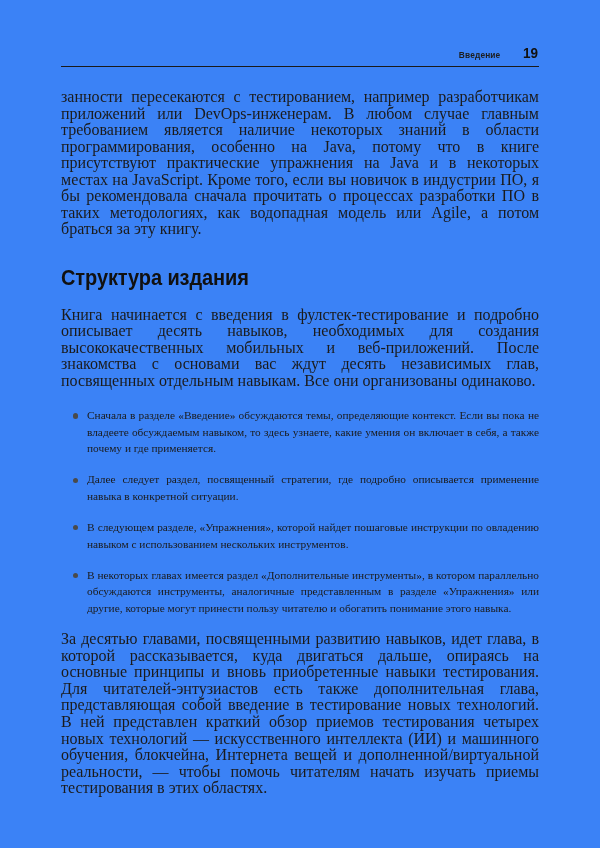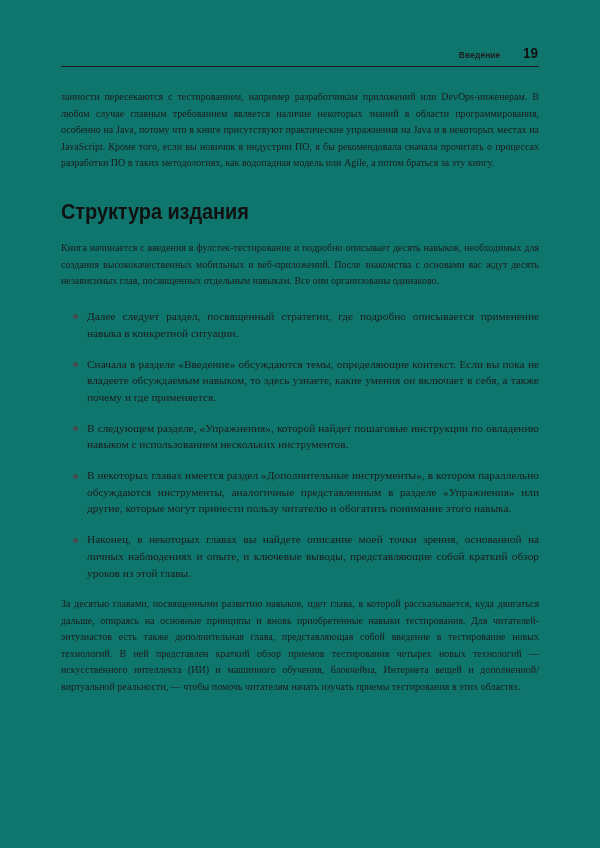--- a/index.html
+++ b/index.html
@@ -15,21 +15,21 @@
     color: #1b1b1b;
     overflow: hidden;
   }
 
   .page {
     position: absolute;
     left: 0;
     top: 0;
     width: 600px;
     height: 848px;
-    background: #0f766e;
+    background: #3b82f6;
     text-decoration: underline;
   }
 
   
   .runhead {
     position: absolute;
     left: 61px;
     top: 44px;
     width: 478px;
     display: flex;
@@ -69,21 +69,21 @@
   
   .column {
     position: absolute;
     left: 61px;
     top: 89px;
     width: 478px;
   }
 
   p.body {
     margin: 0;
-    font-size: 10px;
+    font-size: 16px;
     line-height: 16.55px;
     text-align: justify;
     text-justify: inter-word;
     color: #1b1b1b;
     hyphens: manual;
   }
 
   h2.section-heading {
     margin: 0;
     font-family: "Liberation Sans Narrow", "Liberation Sans", sans-serif;
@@ -148,37 +148,33 @@
 
     <div class="gap-after-heading"></div>
 
     <p class="body">Книга начинается с введения в фулстек-тестирование и подробно описывает десять навыков, необходимых для создания высококачественных мобильных и веб-приложений. После знакомства с основами вас ждут десять независимых глав, посвященных отдельным навыкам. Все они организованы одинаково.</p>
 
     <div class="gap-before-list"></div>
 
     <ul class="bullets">
       <li>
         <span class="bullet-dot"></span>
-        <span>Далее следует раздел, посвященный стратегии, где подробно описывается применение навыка в конкретной ситуации.</span>
+        <span>Сначала в разделе «Введение» обсуждаются темы, определяющие контекст. Если вы пока не владеете обсуждаемым навыком, то здесь узнаете, какие умения он включает в себя, а также почему и где применяется.</span>
       </li>
       <li>
         <span class="bullet-dot"></span>
-        <span>Сначала в разделе «Введение» обсуждаются темы, определяющие контекст. Если вы пока не владеете обсуждаемым навыком, то здесь узнаете, какие умения он включает в себя, а также почему и где применяется.</span>
+        <span>Далее следует раздел, посвященный стратегии, где подробно описывается применение навыка в конкретной ситуации.</span>
       </li>
       <li>
         <span class="bullet-dot"></span>
         <span>В следующем разделе, «Упражнения», которой найдет пошаговые инструкции по овладению навыком с использованием нескольких инструментов.</span>
       </li>
       <li>
         <span class="bullet-dot"></span>
         <span>В некоторых главах имеется раздел «Дополнительные инструменты», в котором параллельно обсуждаются инструменты, аналогичные представленным в разделе «Упражнения» или другие, которые могут принести пользу читателю и обогатить понимание этого навыка.</span>
-      </li>
-      <li>
-        <span class="bullet-dot"></span>
-        <span>Наконец, в некоторых главах вы найдете описание моей точки зрения, основанной на личных наблюдениях и опыте, и ключевые выводы, представляющие собой краткий обзор уроков из этой главы.</span>
       </li>
     </ul>
 
     <div class="gap-after-list"></div>
 
     <p class="body">За десятью главами, посвященными развитию навыков, идет глава, в которой рассказывается, куда двигаться дальше, опираясь на основные принципы и вновь приобретенные навыки тестирования. Для читателей-энтузиастов есть также дополнительная глава, представляющая собой введение в тестирование новых технологий. В ней представлен краткий обзор приемов тестирования четырех новых технологий — искусственного интеллекта (ИИ) и машинного обучения, блокчейна, Интернета вещей и дополненной/виртуальной реальности, — чтобы помочь читателям начать изучать приемы тестирования в этих областях.</p>
 
   </div>
 </div>
 

